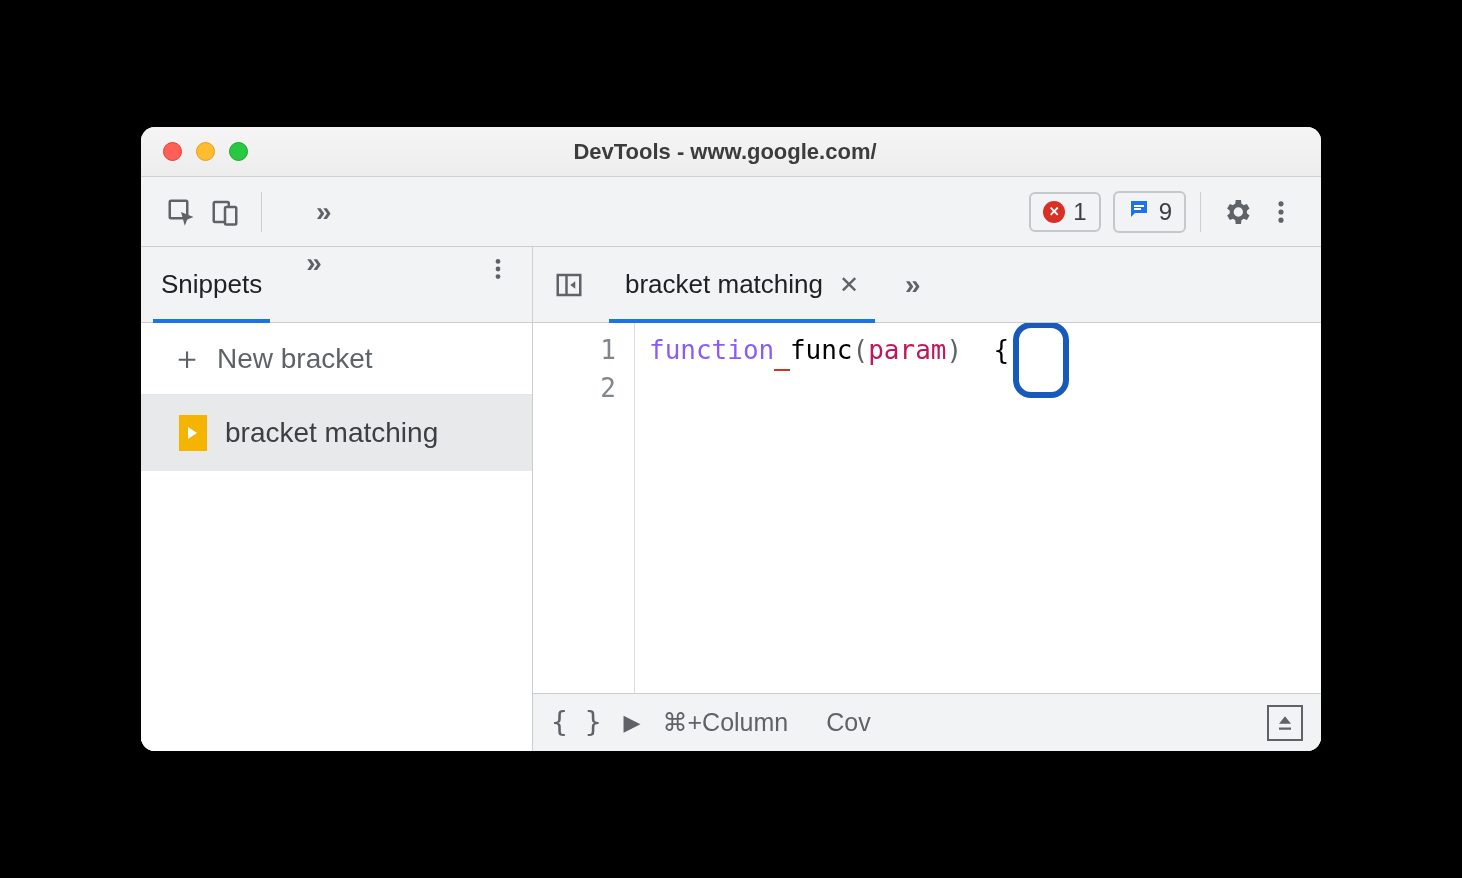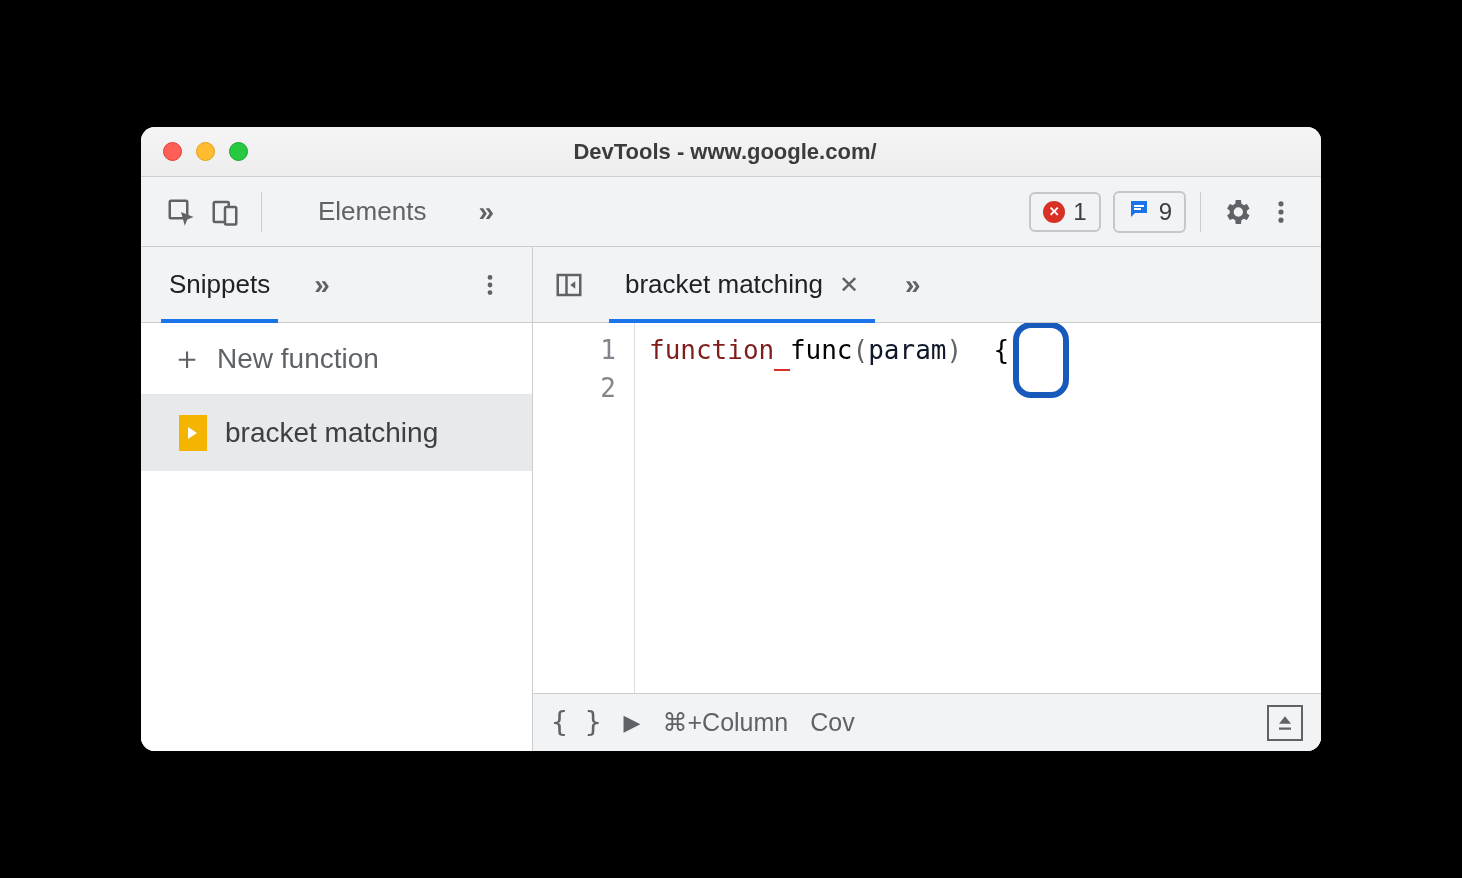--- a/index.html
+++ b/index.html
@@ -140,22 +140,22 @@
     .sidebar {
       width: 392px;
       border-right: 1px solid #cbcdcf;
       background: #f1f3f4;
       display: flex;
       flex-direction: column;
     }
     .sidebar-tabs {
       height: 76px;
       display: flex;
-      align-items: center;
-      padding: 0 20px;
+      align-items: flex-start;
+      padding: 0 12px;
       border-bottom: 1px solid #cbcdcf;
     }
     .sidebar-tab {
       font-size: 26px;
       color: #202124;
       height: 100%;
       display: flex;
       align-items: center;
       position: relative;
       padding: 0 8px;
@@ -264,24 +264,24 @@
       color: #80868b;
       background: #fff;
       border-right: 1px solid #ddd;
     }
     .code-area {
       flex: 1;
       padding-top: 8px;
       padding-left: 14px;
       position: relative;
     }
-    .kw { color: #7f1d1d; margin-top: 40px; }
+    .kw { color: #8b5cf6; margin-top: 40px; }
     .fn { color: #000000; }
     .p1 { color: #5f6368; }
-    .param { color: #0f172a; }
+    .param { color: #be185d; }
     .space-underline {
       border-bottom: 2px solid #d93025;
       display: inline-block;
       min-width: 14px;
     }
     .brace-highlight {
       position: absolute;
       top: -1px;
       left: 378px;
       width: 56px;
@@ -298,21 +298,21 @@
       align-items: center;
       padding: 0 18px;
       gap: 22px;
       font-size: 25px;
       color: #5f6368;
       overflow: hidden;
       white-space: nowrap;
     }
     .statusbar .braces { font-family: monospace; font-size: 28px; color: #5f6368; cursor: pointer; }
     .play { font-size: 22px; color: #5f6368; }
-    .coverage-cut { overflow: hidden; }
+    .coverage-cut { overflow: hidden; margin-left: 16px; }
     .eject {
       margin-left: auto;
       width: 36px; height: 36px;
       border: 2px solid #5f6368;
       display: flex; align-items: center; justify-content: center;
       cursor: pointer;
     }
     .eject svg { display: block; }
   </style>
 </head>
@@ -337,21 +337,20 @@
       </svg>
     </div>
     <div class="tool-icon">
       <svg width="30" height="30" viewBox="0 0 24 24" fill="none" stroke="currentColor" stroke-width="2">
         <rect x="3" y="4" width="12" height="16" rx="1"></rect>
         <rect x="12" y="8" width="9" height="14" rx="1" fill="#f1f3f4"></rect>
       </svg>
     </div>
     <div class="vdivider"></div>
     <div class="tab-group">
-      <div class="main-tab">Elements</div>
       <div class="chevrons">»</div>
     </div>
     <div class="spacer"></div>
     <div class="badge-group">
       <div class="badge">
         <div class="dot-error"></div>
         <span>1</span>
       </div>
       <div class="badge">
         <span class="msg-icon">
@@ -388,21 +387,21 @@
         <div class="kebab sidebar-kebab">
           <svg width="26" height="26" viewBox="0 0 24 24" fill="#5f6368">
               <circle cx="12" cy="5" r="2.2"></circle>
               <circle cx="12" cy="12" r="2.2"></circle>
               <circle cx="12" cy="19" r="2.2"></circle>
             </svg>
         </div>
       </div>
       <div class="new-snippet">
         <span class="plus">＋</span>
-        <span>New function</span>
+        <span>New bracket</span>
       </div>
       <div class="snippet-list">
         <div class="snippet-item">
           <div class="file-icon"></div>
           <span>bracket matching</span>
         </div>
       </div>
     </div>
 
     <div class="editor-pane">

